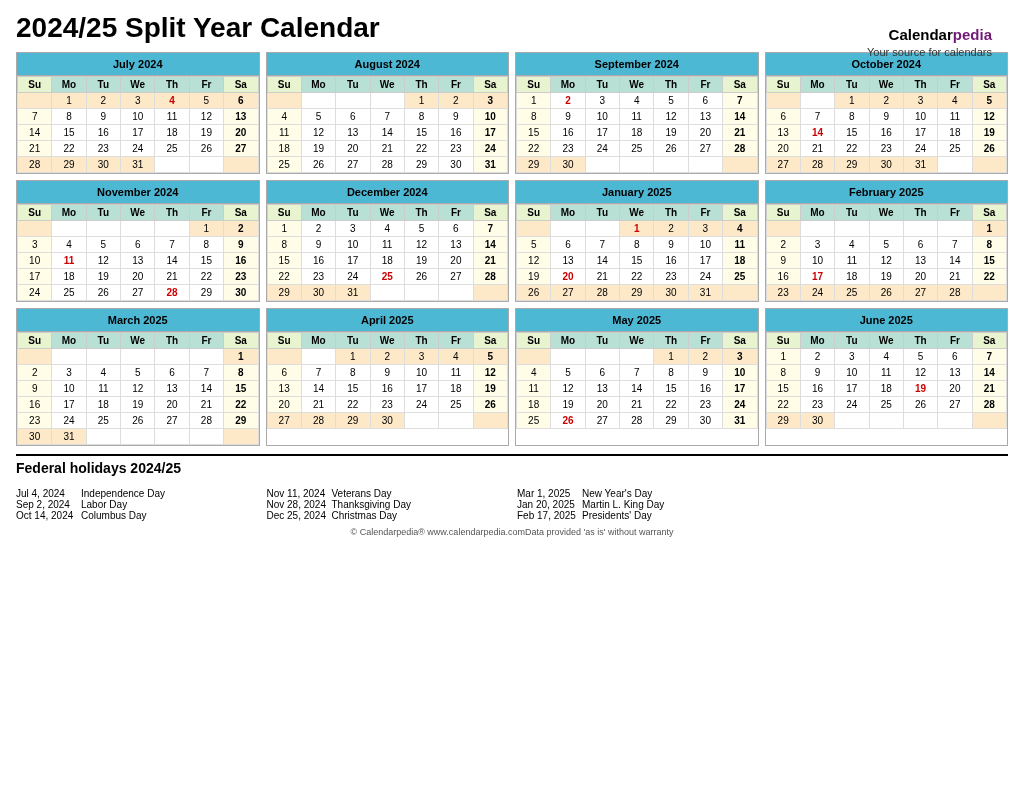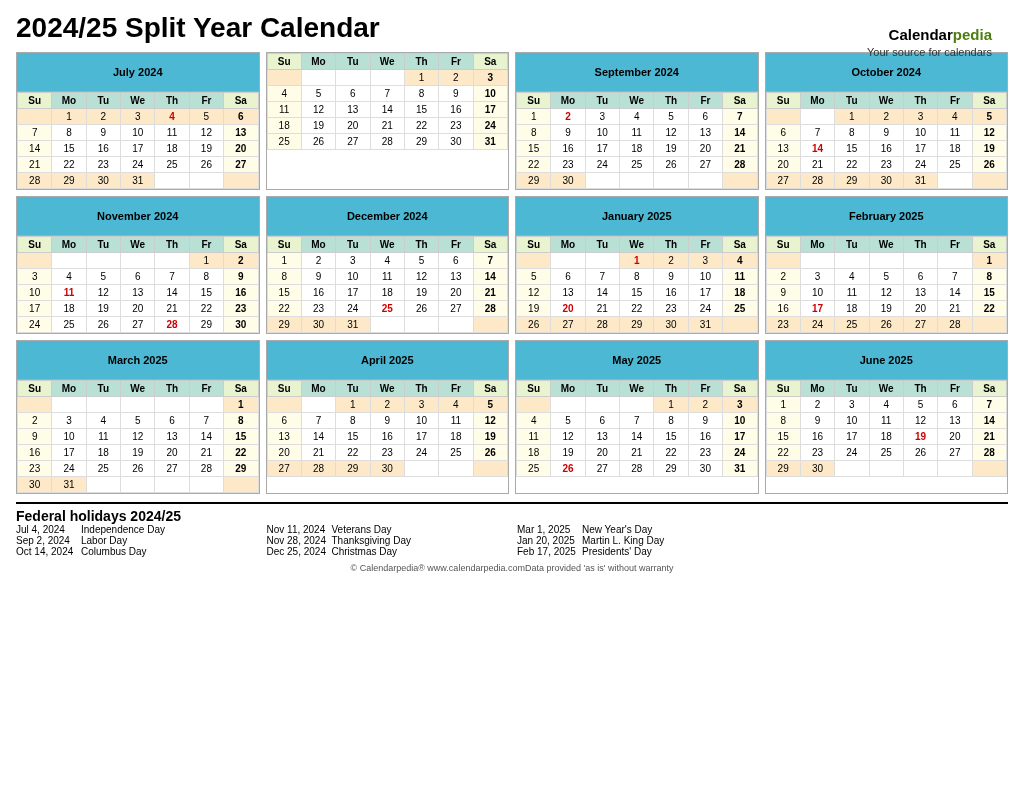--- a/index.html
+++ b/index.html
@@ -20,40 +20,40 @@
     .brand {
       position: absolute;
       top: 12px;
       right: 16px;
       text-align: right;
       font-size: 11px;
       color: #333;
       line-height: 1.4;
     }
     .brand-name { font-size: 15px; font-weight: bold; color: #000; }
-    .brand-name span { color: #4d7c0f; }
+    .brand-name span { color: #701a75; }
     .calendars-grid {
       display: grid;
       grid-template-columns: repeat(4, 1fr);
       gap: 6px;
       margin-bottom: 6px;
     }
     .month-calendar {
       border: 1px solid #aaa;
       border-collapse: collapse;
       width: 100%;
       font-size: 10px;
     }
     .month-calendar .month-header {
       background: #4db8d4;
       color: #000;
       font-weight: bold;
       font-size: 11px;
       text-align: center;
-      padding: 13px;
+      padding: 5px;
       border-bottom: 1px solid #aaa;
     }
     .month-calendar table {
       width: 100%;
       border-collapse: collapse;
     }
     .month-calendar thead tr th {
       background: #b8e0d4;
       text-align: center;
       padding: 2px 1px;
@@ -95,21 +95,21 @@
     }
 
     .holidays-section {
       margin-top: 8px;
       border-top: 2px solid #000;
       padding-top: 4px;
     }
     .holidays-title {
       font-size: 14px;
       font-weight: bold;
-      margin-bottom: 0;
+      margin-bottom: 12px;
     }
     .holidays-grid {
       display: grid;
       grid-template-columns: repeat(4, 1fr);
       gap: 2px 10px;
       font-size: 10px;
     }
     .holiday-item {
       display: flex;
     }
@@ -204,20 +204,21 @@
             <td>30</td>
             <td>31</td>
             <td class="empty">&nbsp;</td>
             <td class="empty">&nbsp;</td>
             <td class="sat-col empty">&nbsp;</td>
           </tr>
         </tbody>
       </table>
     </div>
     <div class="month-calendar">
+      <div class="month-header">August 2024</div>
       <table>
         <thead>
           <tr>
             <th class="sun-col">Su</th>
             <th>Mo</th>
             <th>Tu</th>
             <th>We</th>
             <th>Th</th>
             <th>Fr</th>
             <th class="sat-col">Sa</th>

